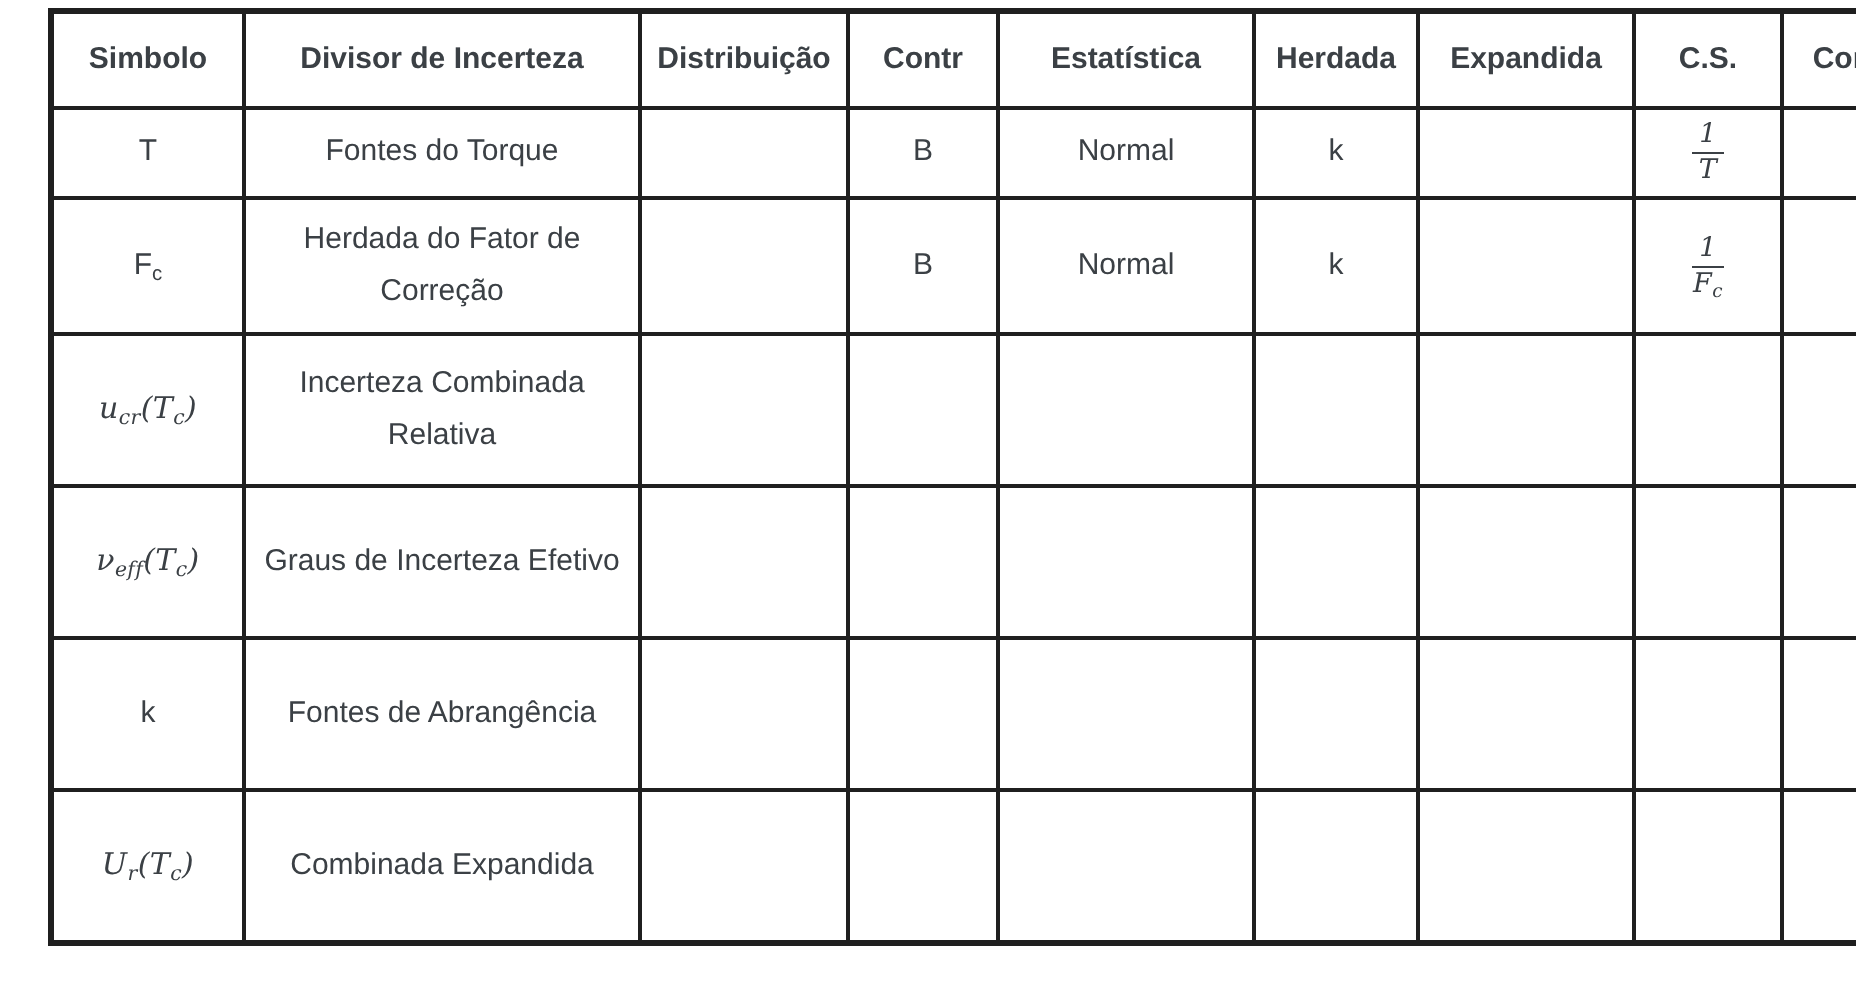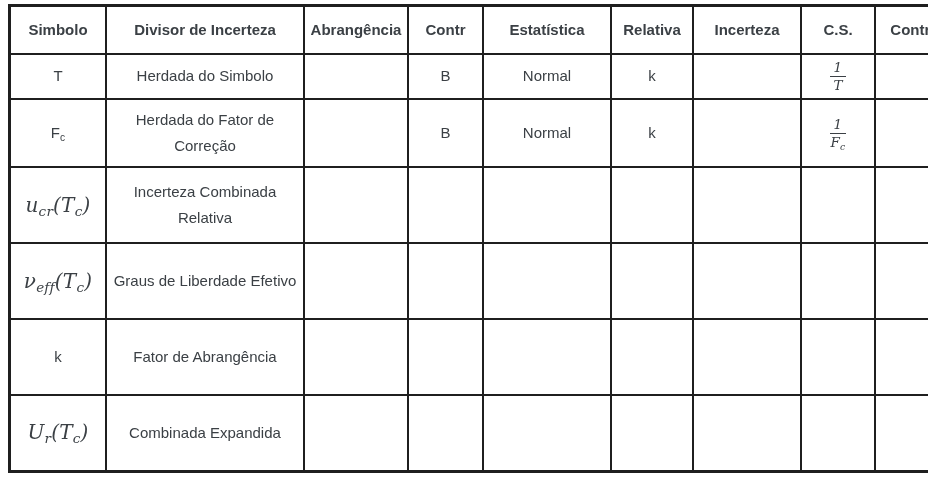--- a/index.html
+++ b/index.html
@@ -4,21 +4,21 @@
 <style>
   html, body {
     margin: 0;
     padding: 0;
     background: #ffffff;
     width: 928px;
     height: 495px;
     overflow: hidden;
   }
   .wrap {
-    padding: 4px 8px;
+    padding: 4px 24px;
   }
   table.unc {
     border-collapse: collapse;
     table-layout: fixed;
     width: 912px;
     font-family: "Liberation Sans", "DejaVu Sans", sans-serif;
     color: #3b4045;
     border: 3px solid #1f1f1f;
   }
   table.unc th, table.unc td {
@@ -53,21 +53,21 @@
   .col-8 { width: 62px; }
 
   sub {
     font-size: 0.68em;
     line-height: 0;
     vertical-align: -0.28em;
   }
   .math {
     font-family: "DejaVu Serif", "Liberation Serif", serif;
     font-style: italic;
-    font-size: 20px;
+    font-size: 15px;
     letter-spacing: 0.2px;
   }
   .frac {
     display: inline-flex;
     flex-direction: column;
     align-items: center;
     vertical-align: middle;
     line-height: 1.25;
     font-size: 13.5px;
   }
@@ -79,33 +79,33 @@
 </style>
 </head>
 <body>
 
 <div class="wrap">
   <table class="unc">
     <thead>
       <tr>
           <th class="col-0">Simbolo</th>
           <th class="col-1">Divisor de Incerteza</th>
-          <th class="col-2">Abrangência</th>
+          <th class="col-2">Distribuição</th>
           <th class="col-3">Contr</th>
           <th class="col-4">Estatística</th>
-          <th class="col-5">Relativa</th>
-          <th class="col-6">Incerteza</th>
+          <th class="col-5">Herdada</th>
+          <th class="col-6">Expandida</th>
           <th class="col-7">C.S.</th>
           <th class="col-8">Contr.</th>
         </tr>
     </thead>
     <tbody>
         <tr>
           <td class="col-0"><span>T</span></td>
-          <td class="col-1"><span>Herdada do Simbolo</span></td>
+          <td class="col-1"><span>Fontes do Torque</span></td>
           <td class="col-2"><span>&nbsp;</span></td>
           <td class="col-3"><span>B</span></td>
           <td class="col-4"><span>Normal</span></td>
           <td class="col-5"><span>k</span></td>
           <td class="col-6"><span>&nbsp;</span></td>
           <td class="col-7"><span class="math frac">
               <span class="num">1</span>
               <span class="den">T</span>
             </span></td>
           <td class="col-8"><span>&nbsp;</span></td>
@@ -130,32 +130,32 @@
           <td class="col-2"><span>&nbsp;</span></td>
           <td class="col-3"><span>&nbsp;</span></td>
           <td class="col-4"><span>&nbsp;</span></td>
           <td class="col-5"><span>&nbsp;</span></td>
           <td class="col-6"><span>&nbsp;</span></td>
           <td class="col-7"><span>&nbsp;</span></td>
           <td class="col-8"><span>&nbsp;</span></td>
         </tr>
         <tr>
           <td class="col-0"><span class="math">ν<sub>eff</sub>(T<sub>c</sub>)</span></td>
-          <td class="col-1"><span>Graus de Liberdade Efetivo</span></td>
+          <td class="col-1"><span>Graus de Incerteza Efetivo</span></td>
           <td class="col-2"><span>&nbsp;</span></td>
           <td class="col-3"><span>&nbsp;</span></td>
           <td class="col-4"><span>&nbsp;</span></td>
           <td class="col-5"><span>&nbsp;</span></td>
           <td class="col-6"><span>&nbsp;</span></td>
           <td class="col-7"><span>&nbsp;</span></td>
           <td class="col-8"><span>&nbsp;</span></td>
         </tr>
         <tr>
           <td class="col-0"><span>k</span></td>
-          <td class="col-1"><span>Fator de Abrangência</span></td>
+          <td class="col-1"><span>Fontes de Abrangência</span></td>
           <td class="col-2"><span>&nbsp;</span></td>
           <td class="col-3"><span>&nbsp;</span></td>
           <td class="col-4"><span>&nbsp;</span></td>
           <td class="col-5"><span>&nbsp;</span></td>
           <td class="col-6"><span>&nbsp;</span></td>
           <td class="col-7"><span>&nbsp;</span></td>
           <td class="col-8"><span>&nbsp;</span></td>
         </tr>
         <tr>
           <td class="col-0"><span class="math">U<sub>r</sub>(T<sub>c</sub>)</span></td>

